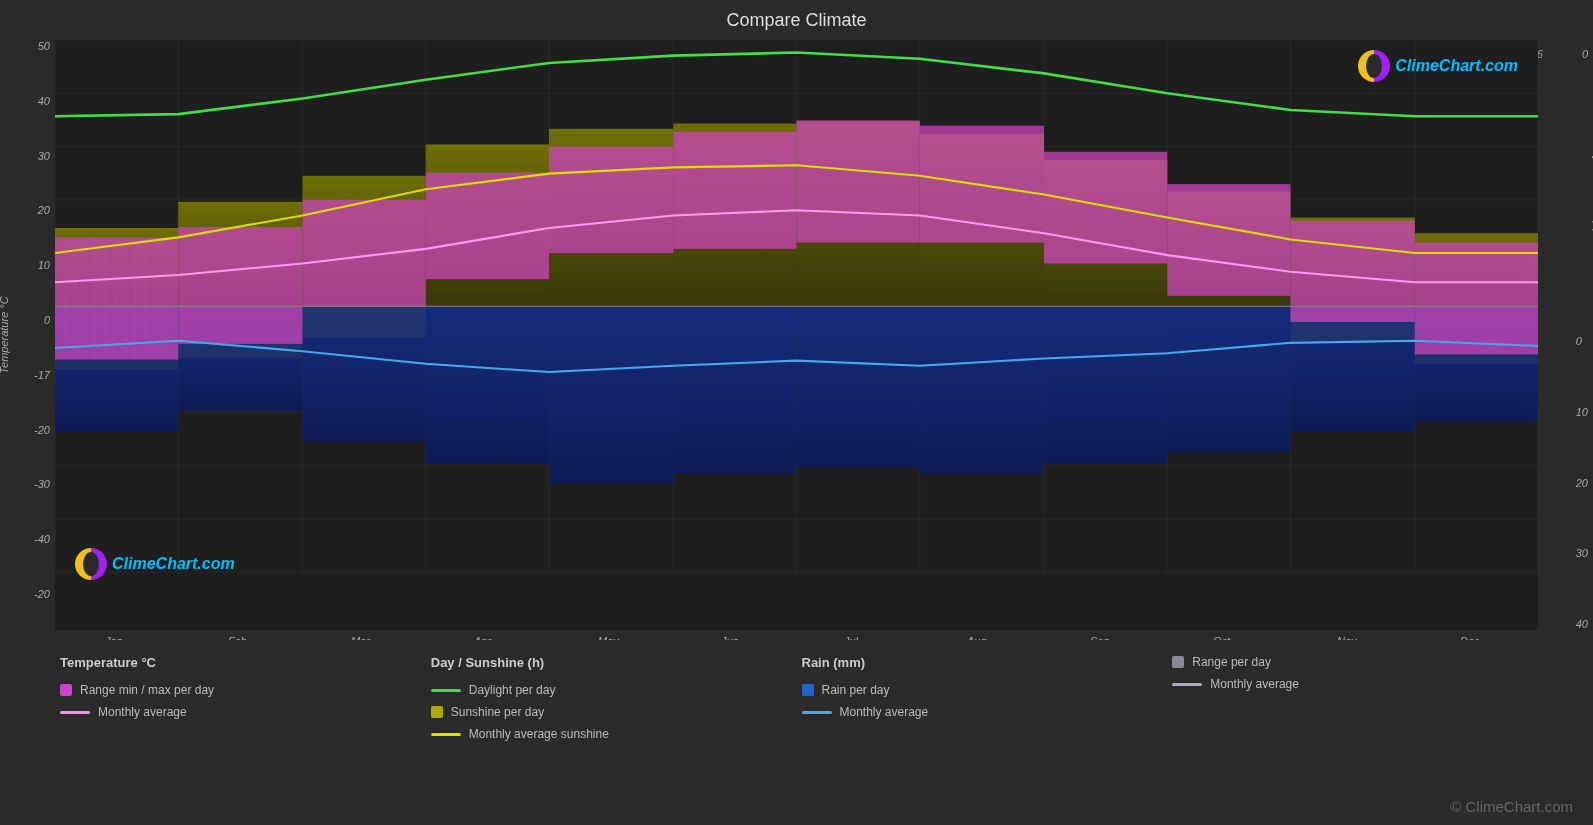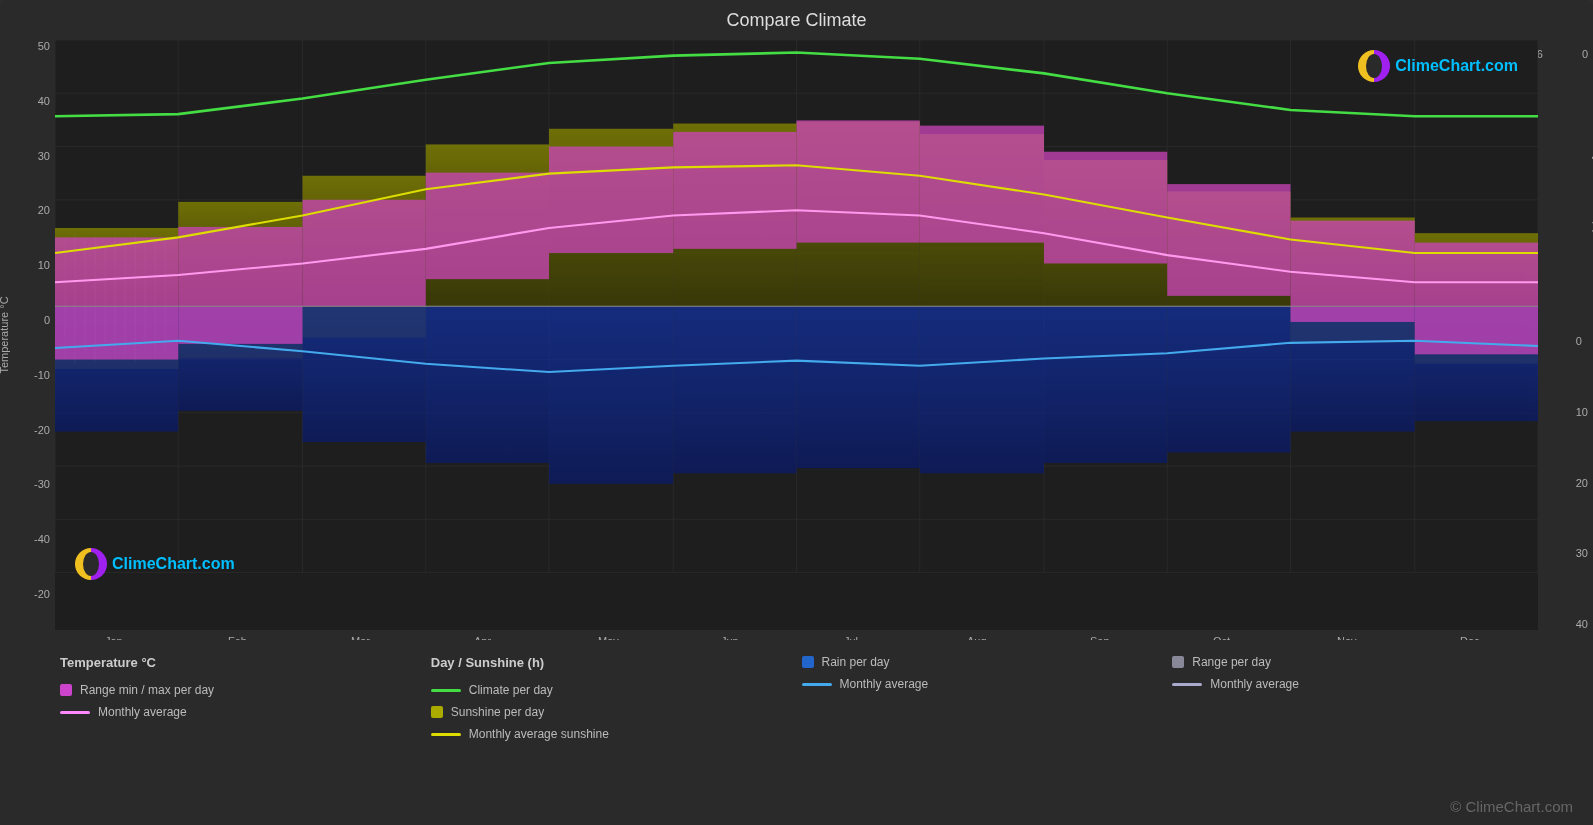--- a/index.html
+++ b/index.html
@@ -24,20 +24,21 @@
       font-size: 18px;
       padding-top: 10px;
       font-weight: normal;
     }
     .chart-area {
       position: absolute;
       top: 40px;
       left: 55px;
       right: 55px;
       height: 590px;
+      font-style: italic;
     }
     .y-axis-left {
       position: absolute;
       left: -50px;
       top: 0;
       bottom: 30px;
       width: 45px;
       display: flex;
       flex-direction: column;
       justify-content: space-between;
@@ -171,21 +172,21 @@
     <div class="city-label-left">Strasbourg</div>
     <div class="city-label-right">Strasbourg</div>
 
     <div class="y-axis-left">
       <span class="axis-label">50</span>
       <span class="axis-label">40</span>
       <span class="axis-label">30</span>
       <span class="axis-label">20</span>
       <span class="axis-label">10</span>
       <span class="axis-label">0</span>
-      <span class="axis-label">-10</span>
+      <span class="axis-label">-17</span>
       <span class="axis-label">-20</span>
       <span class="axis-label">-30</span>
       <span class="axis-label">-40</span>
       <span class="axis-label">-20</span>
     </div>
 
     <div style="position:absolute; right:-50px; top:8px; height:50%; display:flex; flex-direction:row; justify-content:space-between; align-items:flex-start;gap:39px;">
       <span class="axis-label">24</span>
       <span class="axis-label">19</span>
       <span class="axis-label">12</span>
@@ -410,33 +411,34 @@
       <div class="legend-item">
         <div class="legend-line" style="background:#ff88ff;"></div>
         <span>Monthly average</span>
       </div>
     </div>
 
     <div class="legend-section">
       <div class="legend-title">Day / Sunshine (h)</div>
       <div class="legend-item">
         <div class="legend-line" style="background:#44dd44;"></div>
-        <span>Climate per day</span>
+        <span>Daylight per day</span>
       </div>
       <div class="legend-item">
         <div class="legend-box" style="background:#aaaa00;"></div>
         <span>Sunshine per day</span>
       </div>
       <div class="legend-item">
         <div class="legend-line" style="background:#dddd00;"></div>
         <span>Monthly average sunshine</span>
       </div>
     </div>
 
     <div class="legend-section">
+      <div class="legend-title">Rain (mm)</div>
       <div class="legend-item">
         <div class="legend-box" style="background:#2266cc;"></div>
         <span>Rain per day</span>
       </div>
       <div class="legend-item">
         <div class="legend-line" style="background:#44aaee;"></div>
         <span>Monthly average</span>
       </div>
     </div>
 

